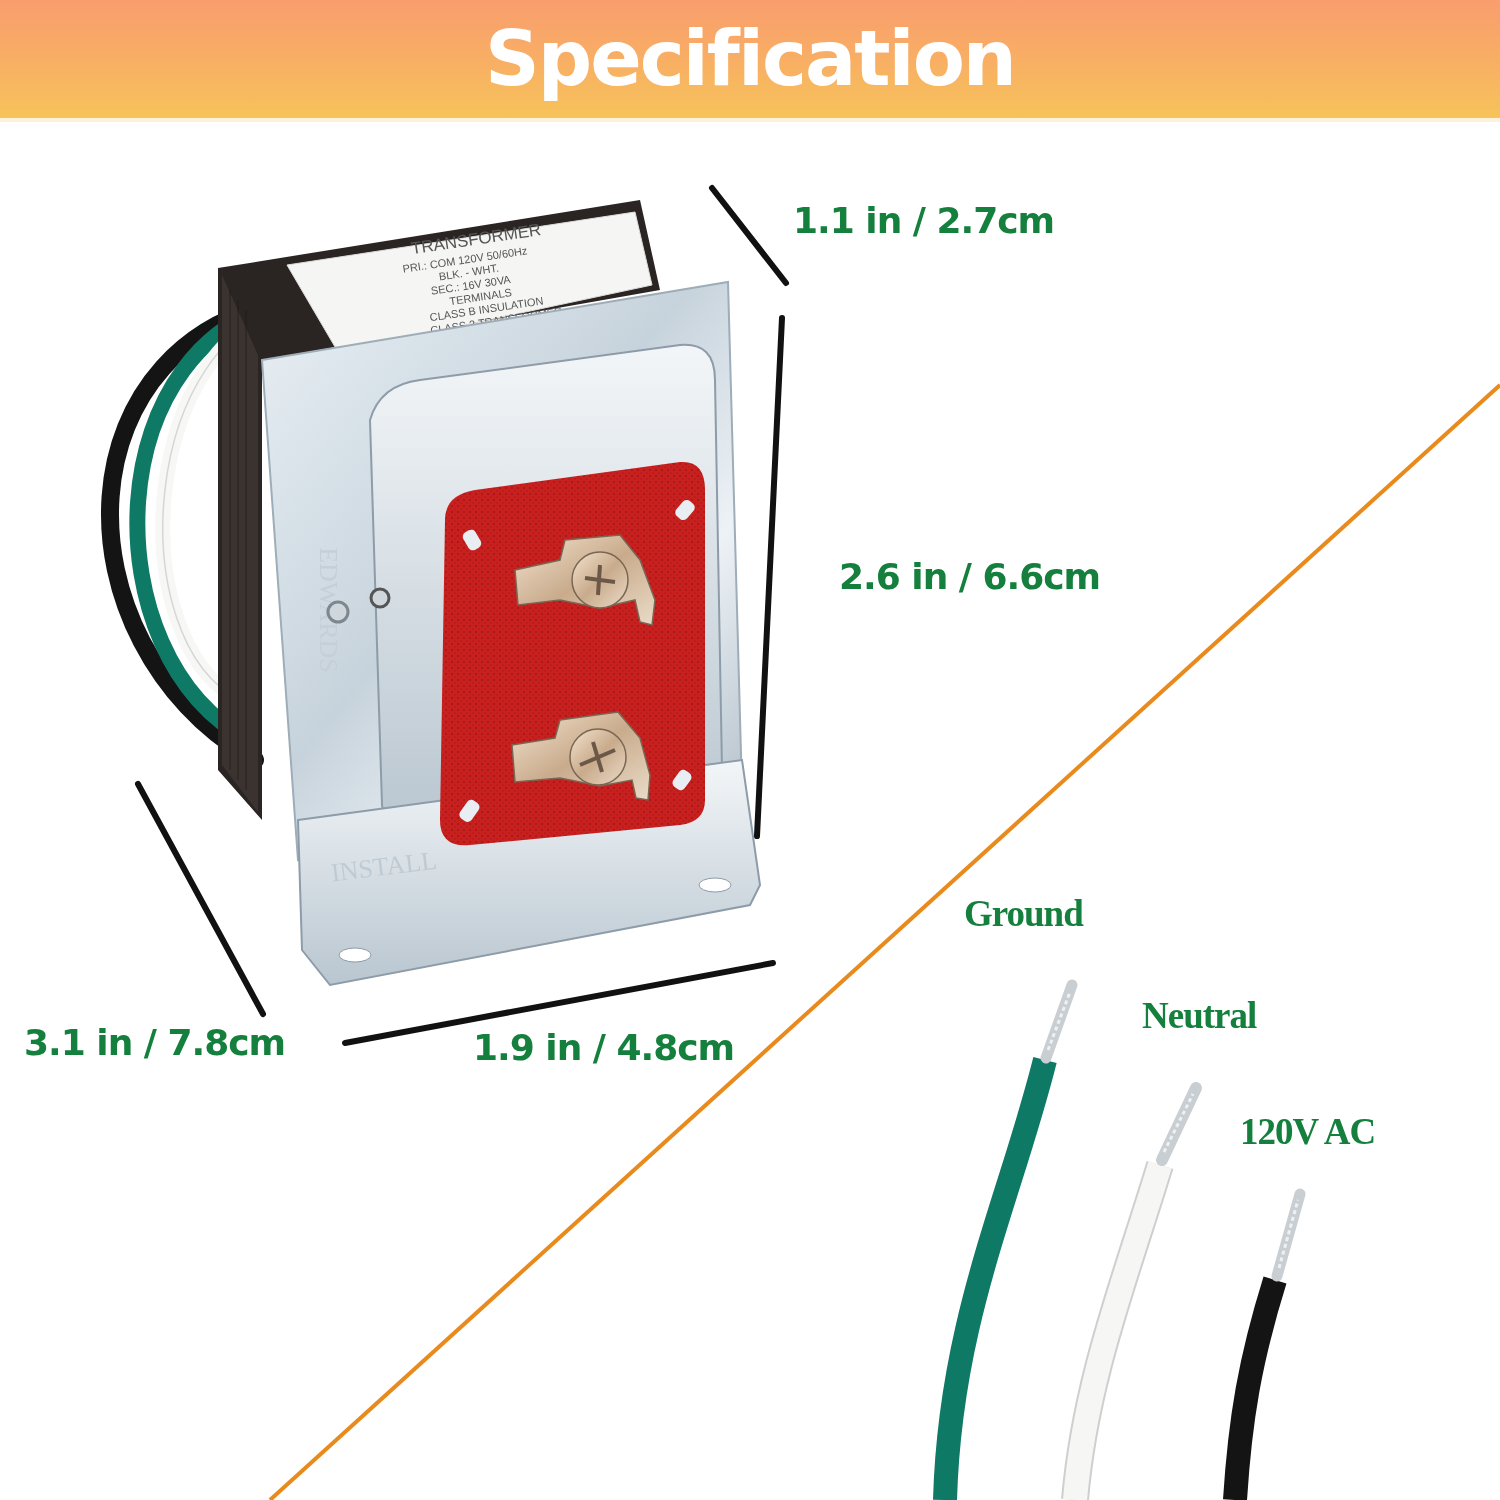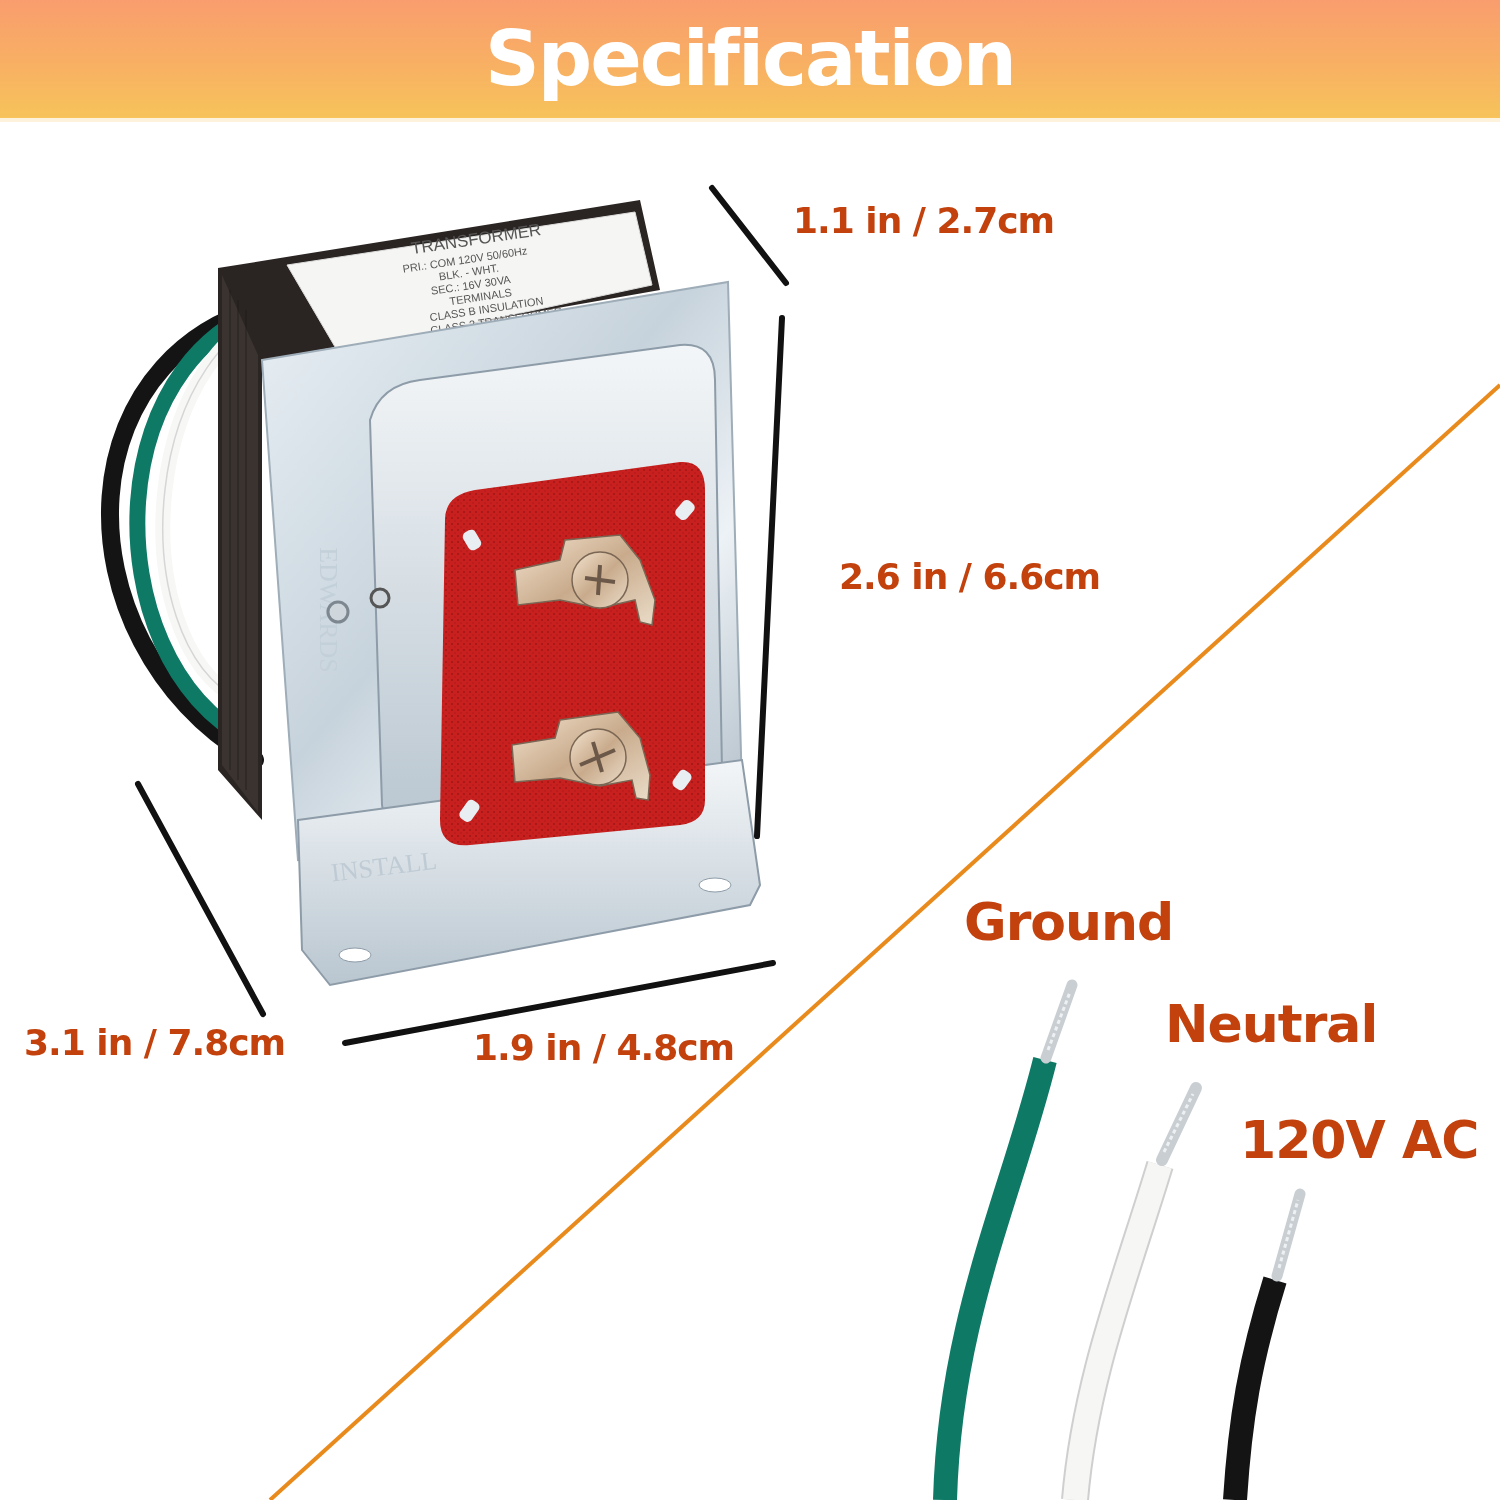--- a/index.html
+++ b/index.html
@@ -3,23 +3,23 @@
 <meta charset="utf-8">
 <style>
   html, body { margin:0; padding:0; }
   body { width:1500px; height:1500px; position:relative; overflow:hidden; background:#ffffff; font-family:"DejaVu Sans", sans-serif; }
   .banner { position:absolute; left:0; top:0; width:1500px; height:118px;
     background:linear-gradient(180deg,#f99d6e 0%,#f8b063 55%,#f7c35a 100%); }
   .banner-title { position:absolute; left:0; top:0; width:1500px; height:118px; line-height:118px; text-align:center;
     color:#ffffff; font-family:"DejaVu Sans", sans-serif; font-weight:bold; font-size:76px; letter-spacing:-2px;border-radius:30px; }
   .banner-rule { position:absolute; left:0; top:118px; width:1500px; height:4px; background:#fdf2dc; }
   .art { position:absolute; left:0; top:0; width:1500px; height:1500px; }
-  .label { position:absolute; color:#c2410c; font-family:"DejaVu Sans", sans-serif; font-weight:bold; white-space:nowrap; letter-spacing:-1px; }
+  .label { position:absolute; color:#15803d; font-family:"DejaVu Sans", sans-serif; font-weight:bold; white-space:nowrap; letter-spacing:-1px; }
   .dim { font-size:36px; }
-  .wire-label { font-size:52px; }
+  .wire-label { font-size:37px;font-family:Liberation Serif, serif; }
 </style>
 </head>
 <body>
 
 <div class="banner"></div>
 <div class="banner-title">Specification</div>
 <div class="banner-rule"></div>
 
 <svg class="art" viewBox="0 0 1500 1500" xmlns="http://www.w3.org/2000/svg">
   <defs>
@@ -138,14 +138,14 @@
     <path d="M1279 1268 L 1298 1200" stroke="#eef1f3" stroke-width="3" stroke-dasharray="4 3"></path>
   </g>
 </svg>
 
 <div class="label dim" style="left:793px; top:200px;">1.1 in / 2.7cm</div>
 <div class="label dim" style="left:803px; top:556px;margin-left:36px;">2.6 in / 6.6cm</div>
 <div class="label dim" style="left:24px; top:1022px;">3.1 in / 7.8cm</div>
 <div class="label dim" style="left:473px; top:1027px;text-align:right;">1.9 in / 4.8cm</div>
 
 <div class="label wire-label" style="left:964px; top:892px;">Ground</div>
-<div class="label wire-label" style="left:1142px; top:994px;margin-left:23px;">Neutral</div>
+<div class="label wire-label" style="left:1142px; top:994px;">Neutral</div>
 <div class="label wire-label" style="left:1240px; top:1110px;">120V AC</div>
 
 </body></html>

